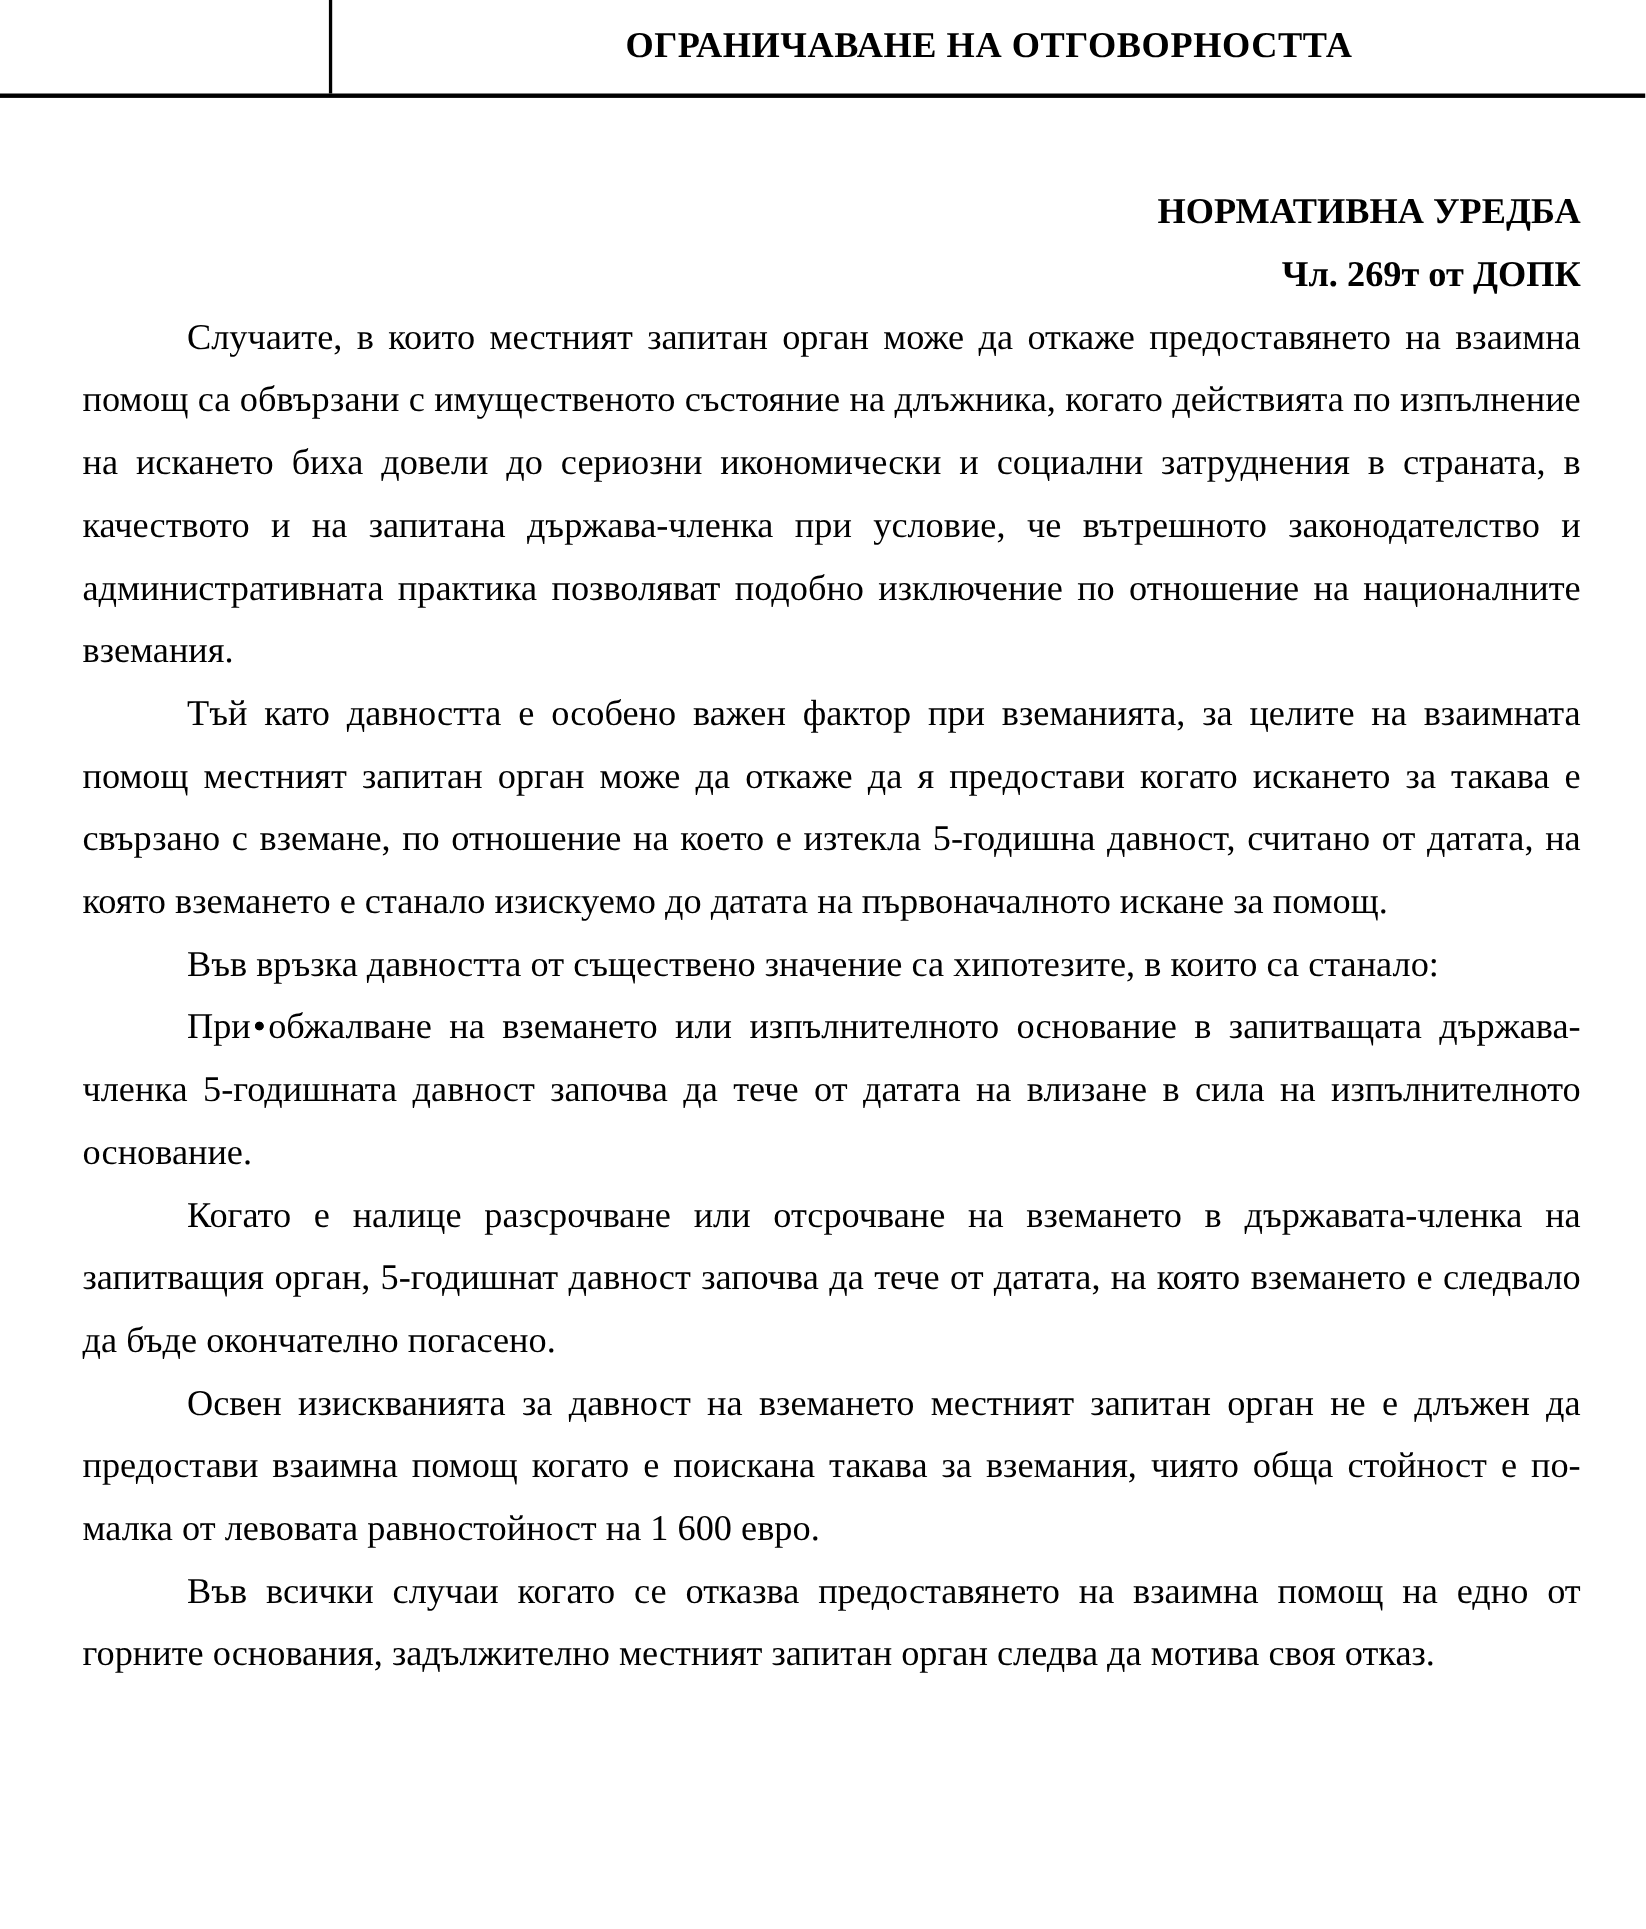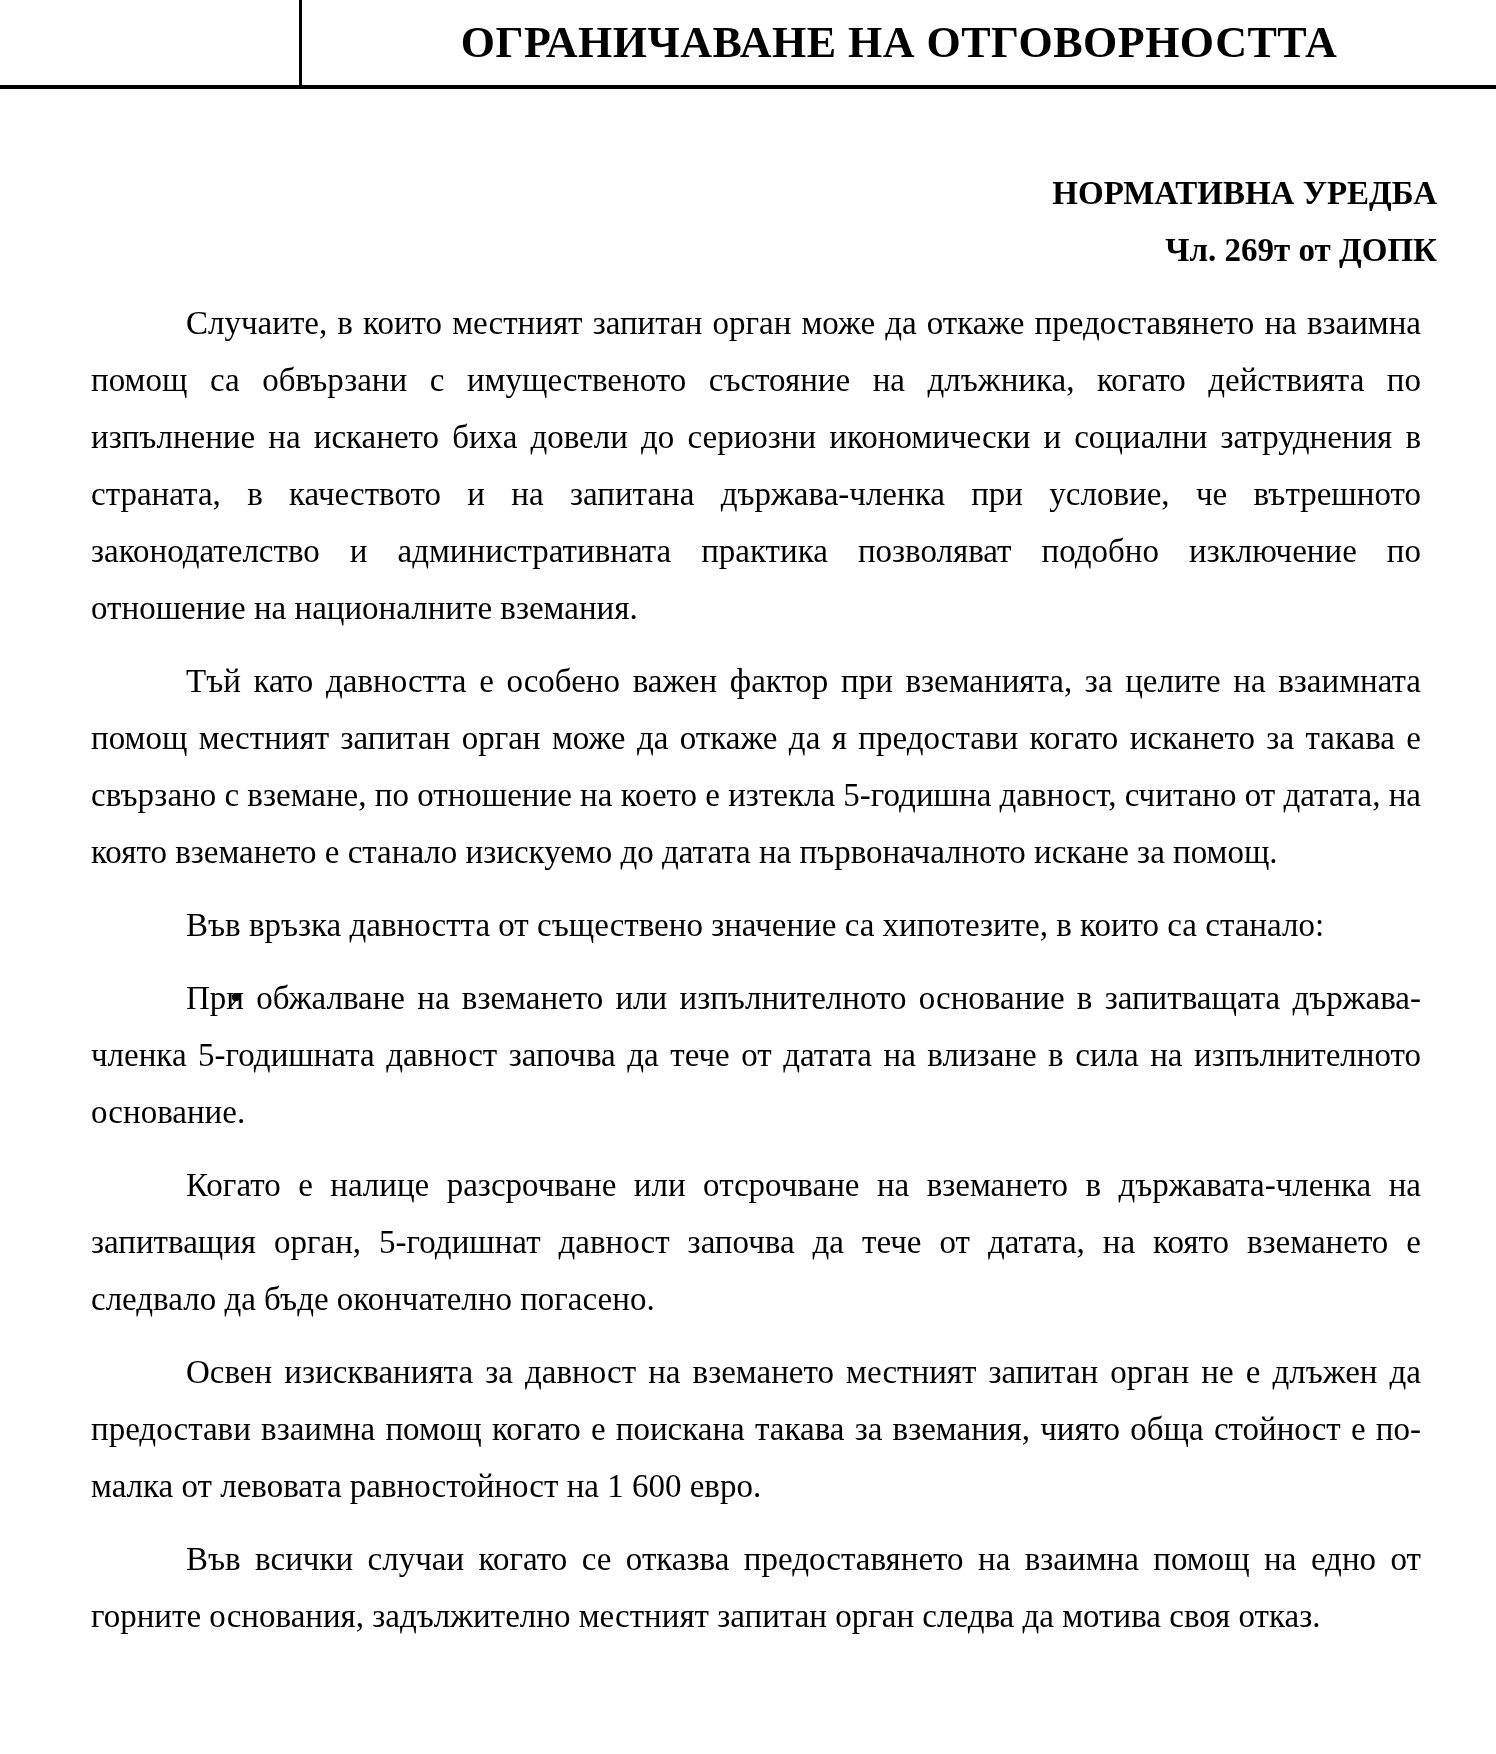--- a/index.html
+++ b/index.html
@@ -34,40 +34,40 @@
     position: absolute;
     left: 302px;
     right: 0;
     top: 0;
     height: 85px;
     display: flex;
     align-items: center;
     justify-content: center;
   }
   .header-title {
-    font-size: 44px;
+    font-size: 33px;
     font-weight: bold;
     letter-spacing: 0.5px;
     white-space: nowrap;
   }
   
   .content {
     margin: 76px 59px 0 75px;
     font-size: 33px;
     line-height: 57px;
     text-align: justify;
   }
   .heading {
     font-weight: bold;
     text-indent: 95px;
     margin: 0;
     text-align: right;
   }
   .para {
-    margin: 16px;
+    margin: 0;
     text-indent: 95px;
   }
   .bullet-list {
     margin: 0;
     padding: 0;
     list-style: none;
   }
   .bullet-list li {
     position: relative;
     padding-left: 208px;

